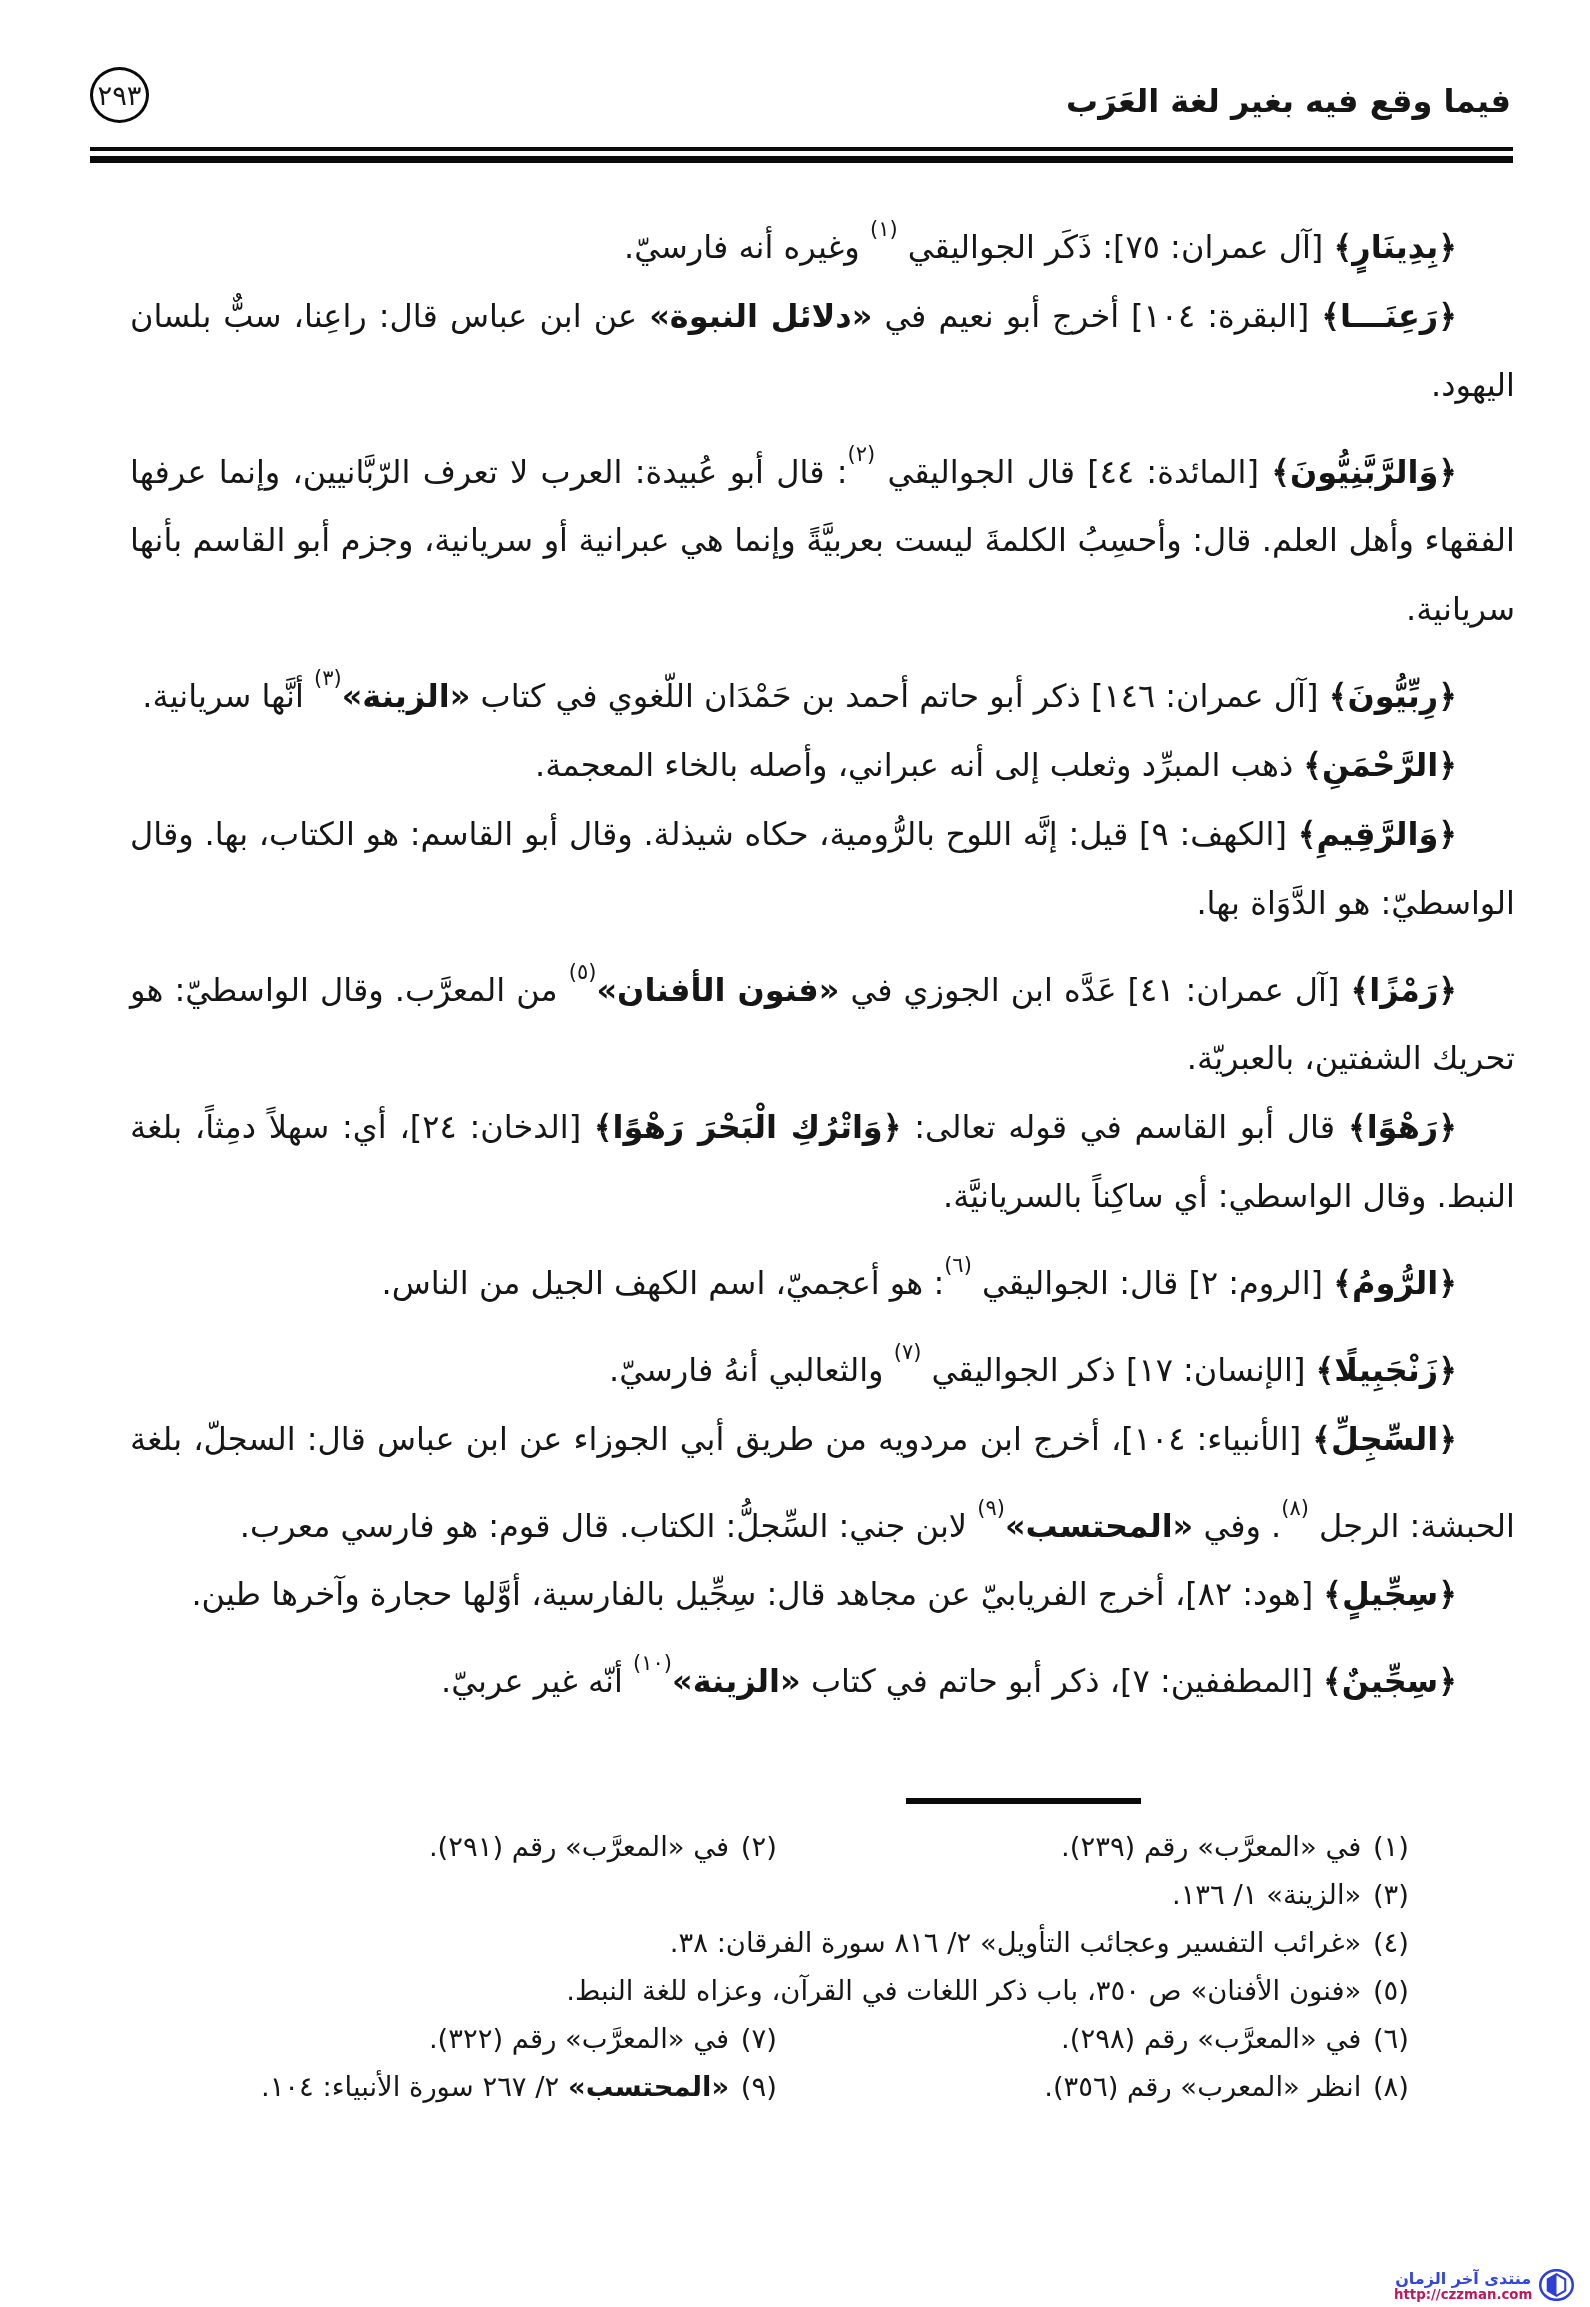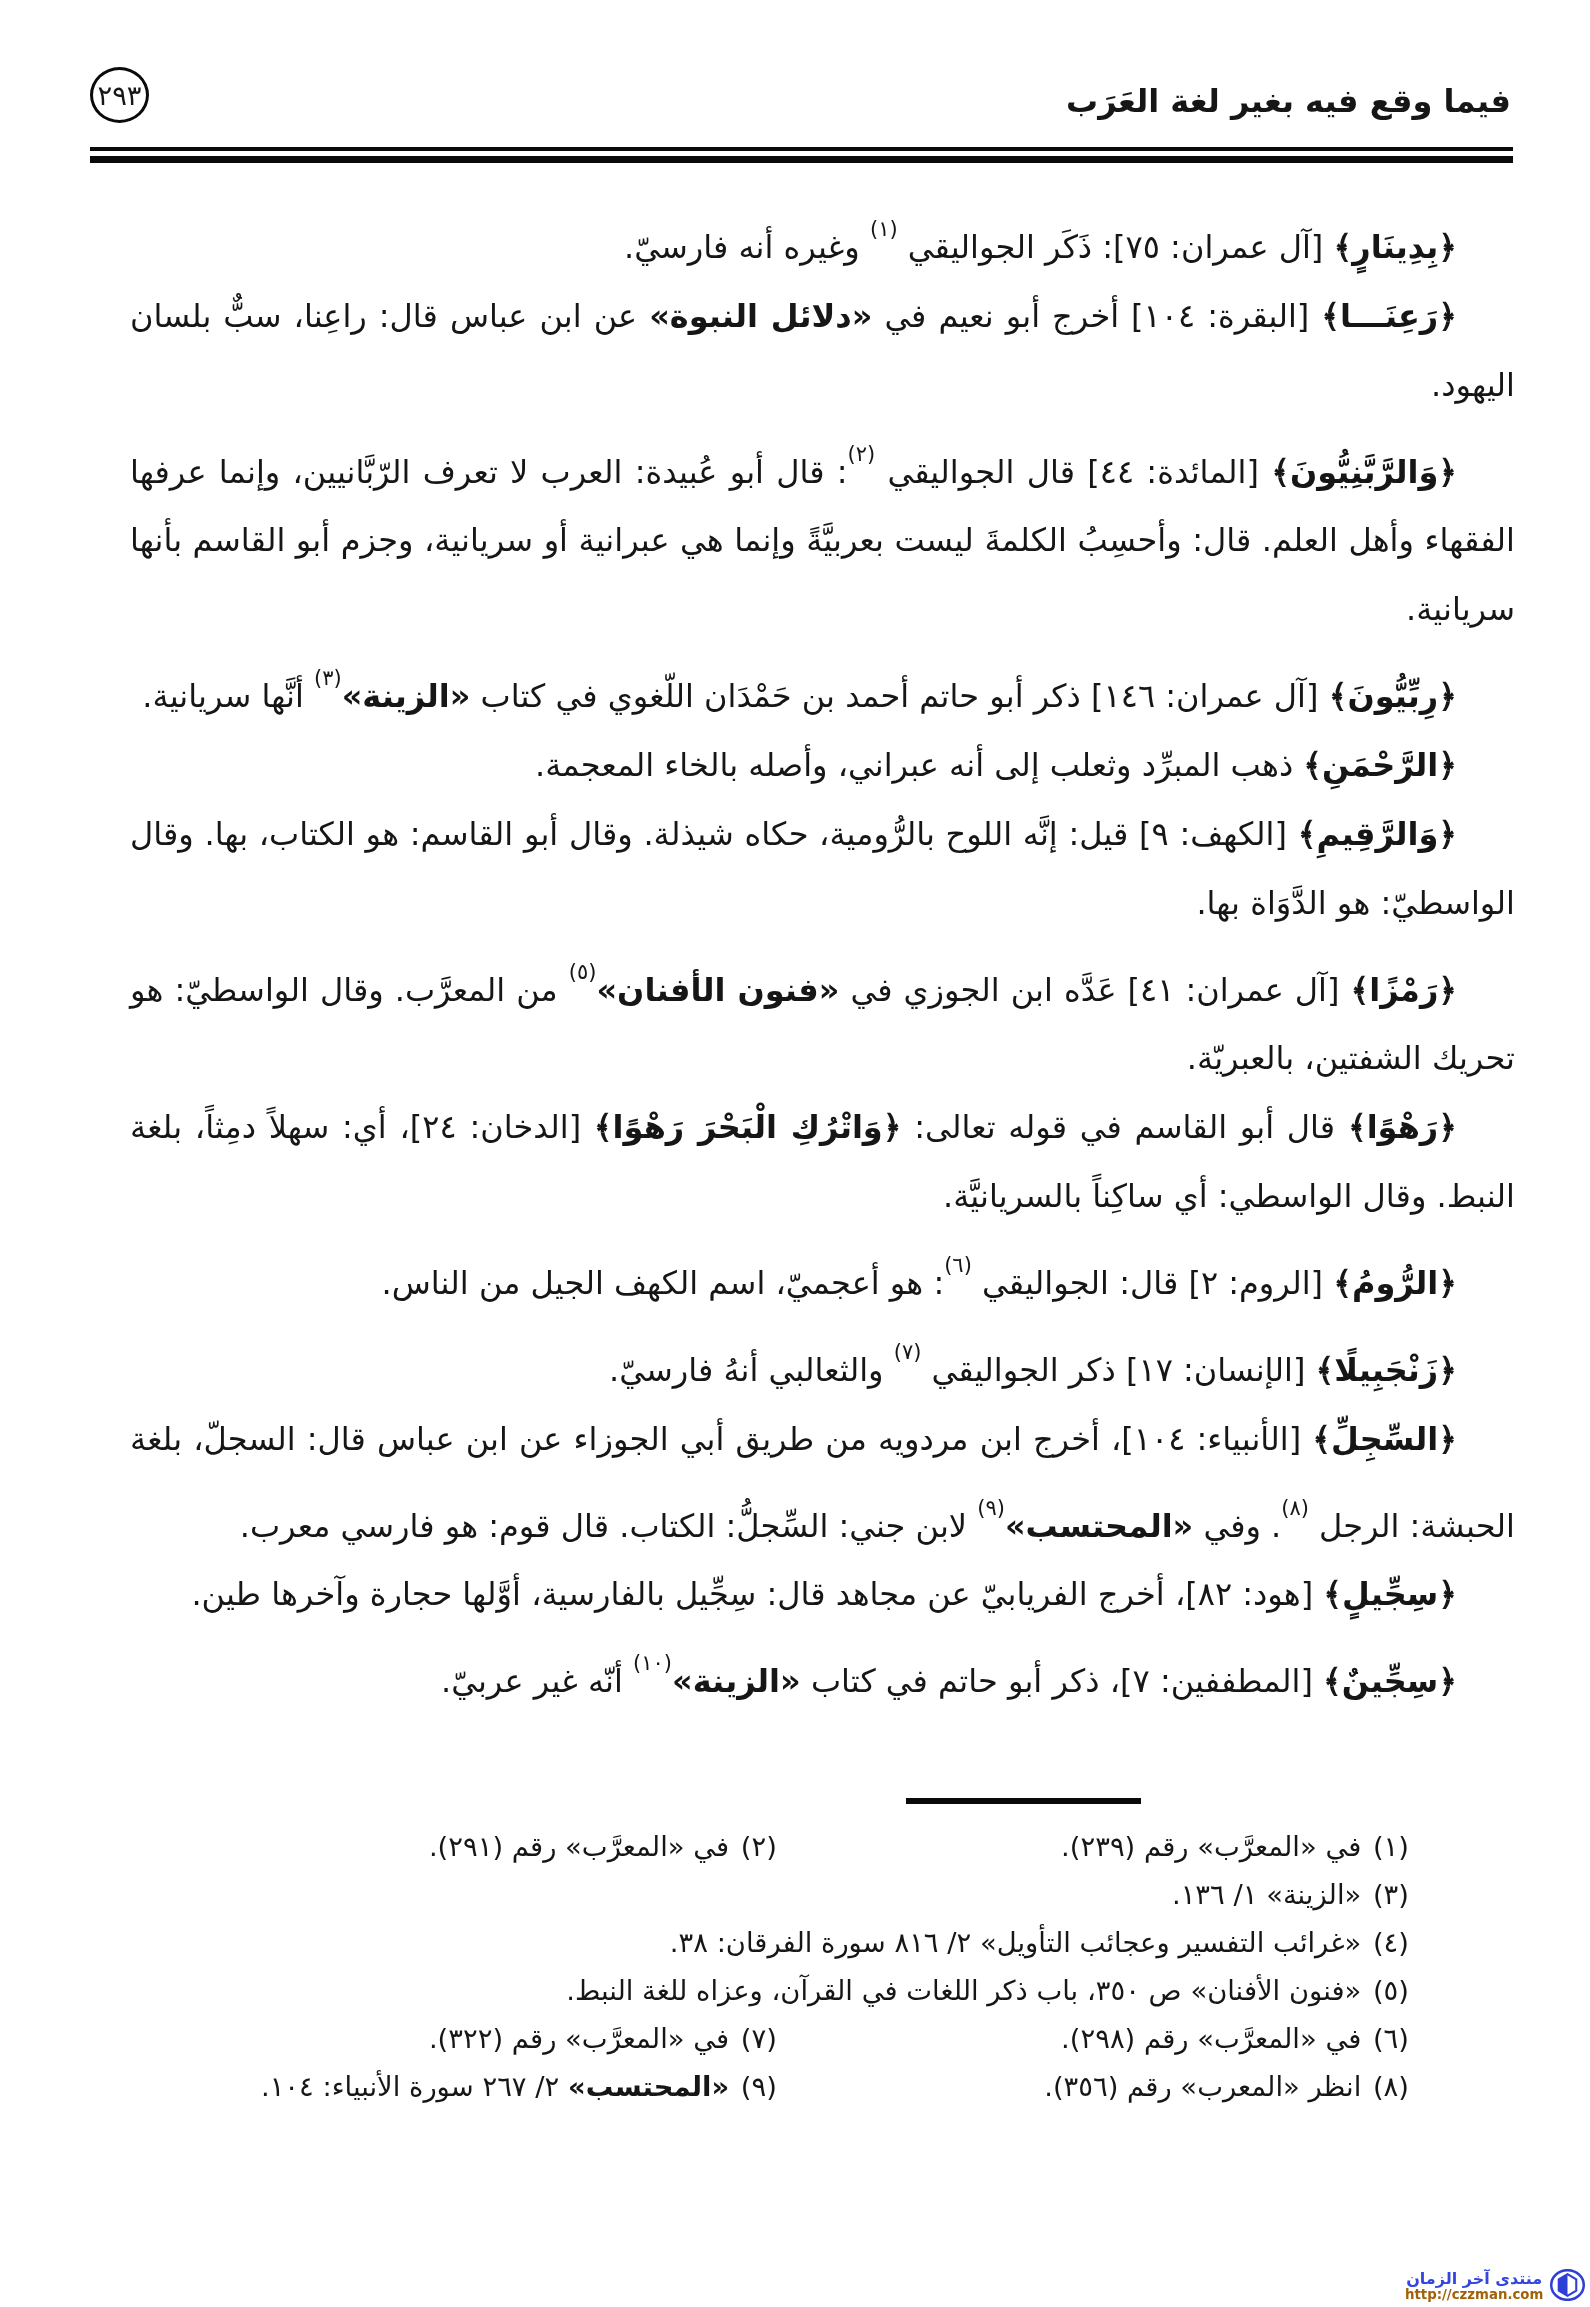--- a/index.html
+++ b/index.html
@@ -41,26 +41,26 @@
   .footnotes{
     position:absolute;top:1823px;right:181px;left:93px;
     font-size:27.4px;line-height:48px;
   }
   .fn-row{display:block;}
   .fn-row.two{display:grid;grid-template-columns:48% 52%;}
   .fn-col{white-space:nowrap;}
   .fn-marker{display:inline-block;margin-left:11.6px;}
   
   .watermark{
-    position:absolute;left:auto;right:5px;bottom:3.3px;
+    position:absolute;left:auto;right:16px;bottom:3.3px;
     display:flex;flex-direction:row;align-items:center;direction:rtl;gap:6.7px;
   }
   .wm-text{text-align:center;direction:rtl;}
   .wm-title{font-size:16px;font-weight:bold;color:#3346e0;line-height:17.5px;}
-  .wm-url{font-size:13.3px;font-weight:bold;color:#a16207;line-height:15px;direction:ltr;}
+  .wm-url{font-size:13.3px;font-weight:bold;color:#be185d;line-height:15px;direction:ltr;}
 </style>
 </head>
 <body>
 
 <div class="page">
 
   <div class="page-circle">
     <span>٢٩٣</span>
   </div>
 

